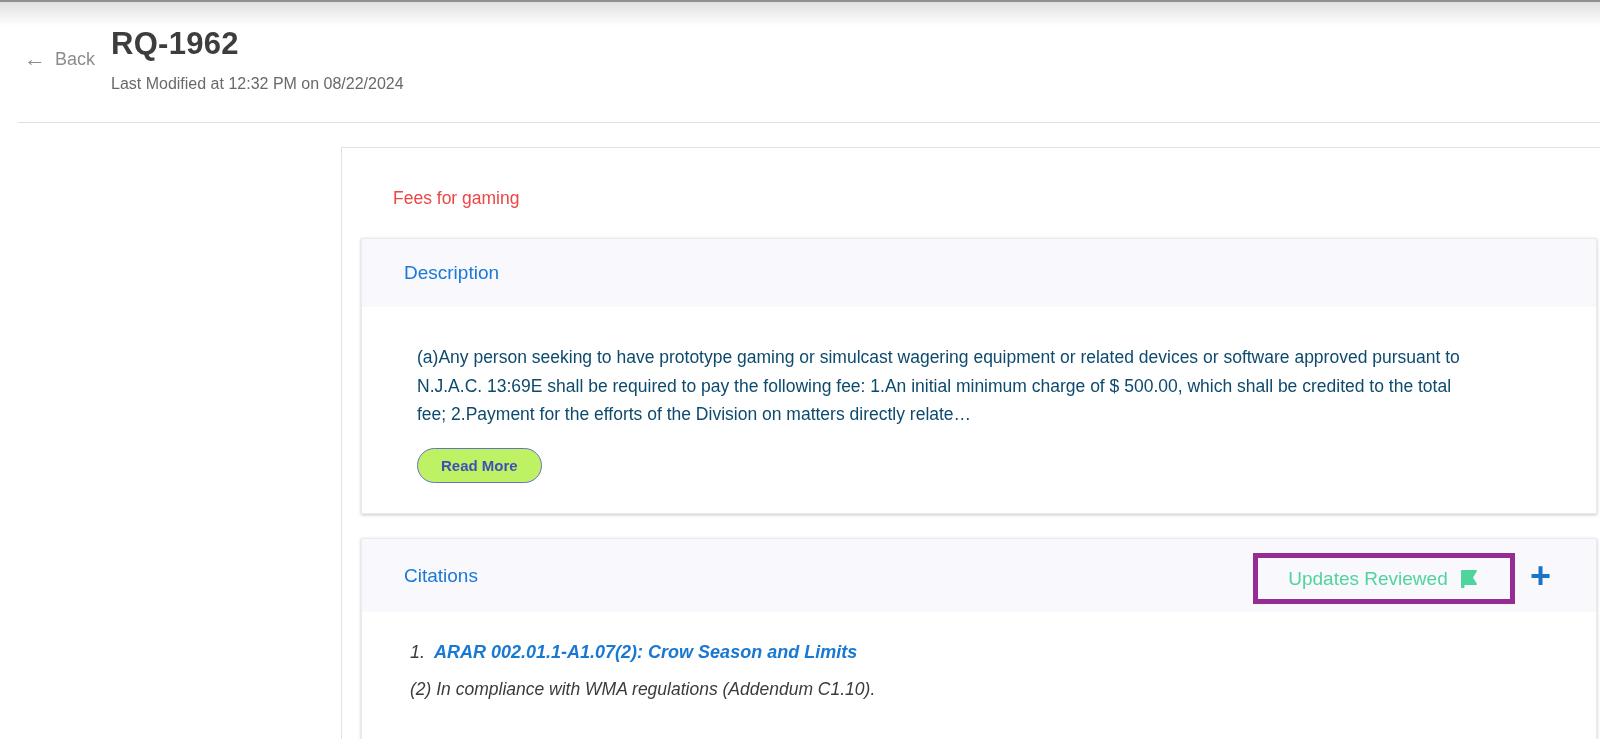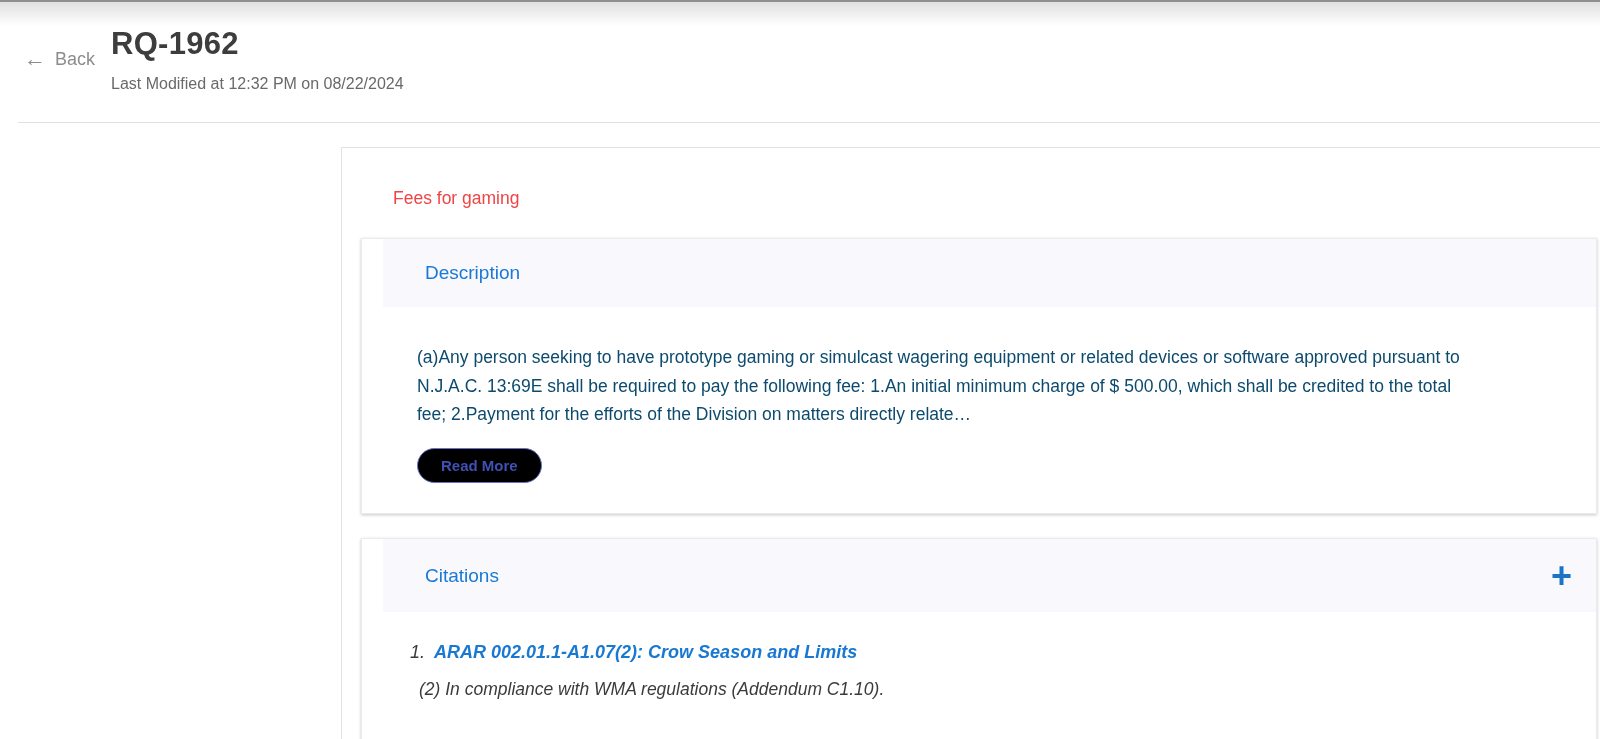--- a/index.html
+++ b/index.html
@@ -24,48 +24,48 @@
   .outer-card { position: absolute; left: 341px; top: 147px; width: 1270px;
     height: 650px; background: #ffffff; border: 1px solid #e2e2e2; }
   .record-name { position: absolute; left: 51px; top: 40px; font-size: 17.5px;
     color: #ef4444; }
 
   
   .section-card { position: absolute; left: 19px; width: 1236px; background: #ffffff;
     border: 1px solid #eaeaef; box-shadow: 0 1px 3px rgba(0,0,0,0.22); }
   .desc-card { top: 90px; height: 276px; }
   .cit-card { top: 390px; height: 262px; }
-  .section-header { background: #f8f8fd; position: relative; margin-left: 21px; }
+  .section-header { background: #f8f8fd; position: relative; }
   .desc-card .section-header { height: 68px; }
   .cit-card .section-header { height: 73px; padding-left: 28px; }
   .section-title { position: absolute; left: 42px; top: 50%; transform: translateY(-50%);
     font-size: 19px; color: #1a79d6; }
 
   .desc-body { padding: 36px 55px 0 55px; }
   .desc-text { font-size: 17.5px; line-height: 28.5px; color: #0c4a6e; max-width: 1058px; }
   .read-more-btn { display: inline-block; margin-top: 19px; padding: 8px 23px;
-    border: 1.5px solid #6574c9; border-radius: 20px; background: #000000;
+    border: 1.5px solid #6574c9; border-radius: 20px; background: #bef264;
     color: #3f51b5; font-size: 15px; font-weight: 700; cursor: pointer;
     font-family: "Liberation Sans", sans-serif; }
 
   
   .updates-highlight { position: absolute; left: 891px; top: 14px; width: 262px;
     height: 51px; border: 5px solid #952c94; display: flex; align-items: center;
     justify-content: center; gap: 9px; cursor: pointer; }
   .updates-label { font-size: 19px; color: #50d49e; white-space: nowrap; }
   .flag-icon svg { display: block; }
   .add-citation-btn { position: absolute; left: 1168px; top: 0; height: 100%;
     display: flex; align-items: center; color: #1c74c6; font-size: 36px;
     font-weight: 600; cursor: pointer; line-height: 1; }
 
   .cit-body { padding: 30px 0 0 48px; font-style: italic; }
   .citation-line { font-size: 18px; }
   .citation-number { color: #3a3a3a; margin-right: 9px; }
   .citation-link { color: #1878d2; font-weight: 700; cursor: pointer; text-decoration: none; }
-  .citation-detail { margin-top: 16px; margin-left: 9px; font-size: 17.5px; color: #3b3b3b; }
+  .citation-detail { margin-top: 16px; font-size: 17.5px; color: #3b3b3b; }
 </style>
 </head>
 <body>
 
 <div class="top-shade"></div>
 
 <div class="back-link">
   <span class="back-arrow">←</span>
   <span>Back</span>
 </div>
@@ -83,20 +83,28 @@
     <div class="desc-body">
       <div class="desc-text">(a)Any person seeking to have prototype gaming or simulcast wagering equipment or related devices or software approved pursuant to N.J.A.C. 13:69E shall be required to pay the following fee: 1.An initial minimum charge of $ 500.00, which shall be credited to the total fee; 2.Payment for the efforts of the Division on matters directly relate…</div>
       <button class="read-more-btn">Read More</button>
     </div>
   </div>
 
   <div class="section-card cit-card">
     <div class="section-header">
       <span class="section-title">Citations</span>
 
+      <div class="updates-highlight">
+        <span class="updates-label">Updates Reviewed</span>
+        <span class="flag-icon">
+          <svg width="23" height="23" viewBox="0 0 24 24">
+            <path d="M5 4 H20 L15.8 11 L20 18 H7 V21 H5 Z" fill="#50d49e" stroke="#50d49e" stroke-width="1.6" stroke-linejoin="round"></path>
+          </svg>
+        </span>
+      </div>
 
       <div class="add-citation-btn">+</div>
     </div>
 
     <div class="cit-body">
       <div class="citation-line">
         <span class="citation-number">1.</span><a class="citation-link">ARAR 002.01.1-A1.07(2): Crow Season and Limits</a>
       </div>
       <div class="citation-detail">(2) In compliance with WMA regulations (Addendum C1.10).</div>
     </div>

